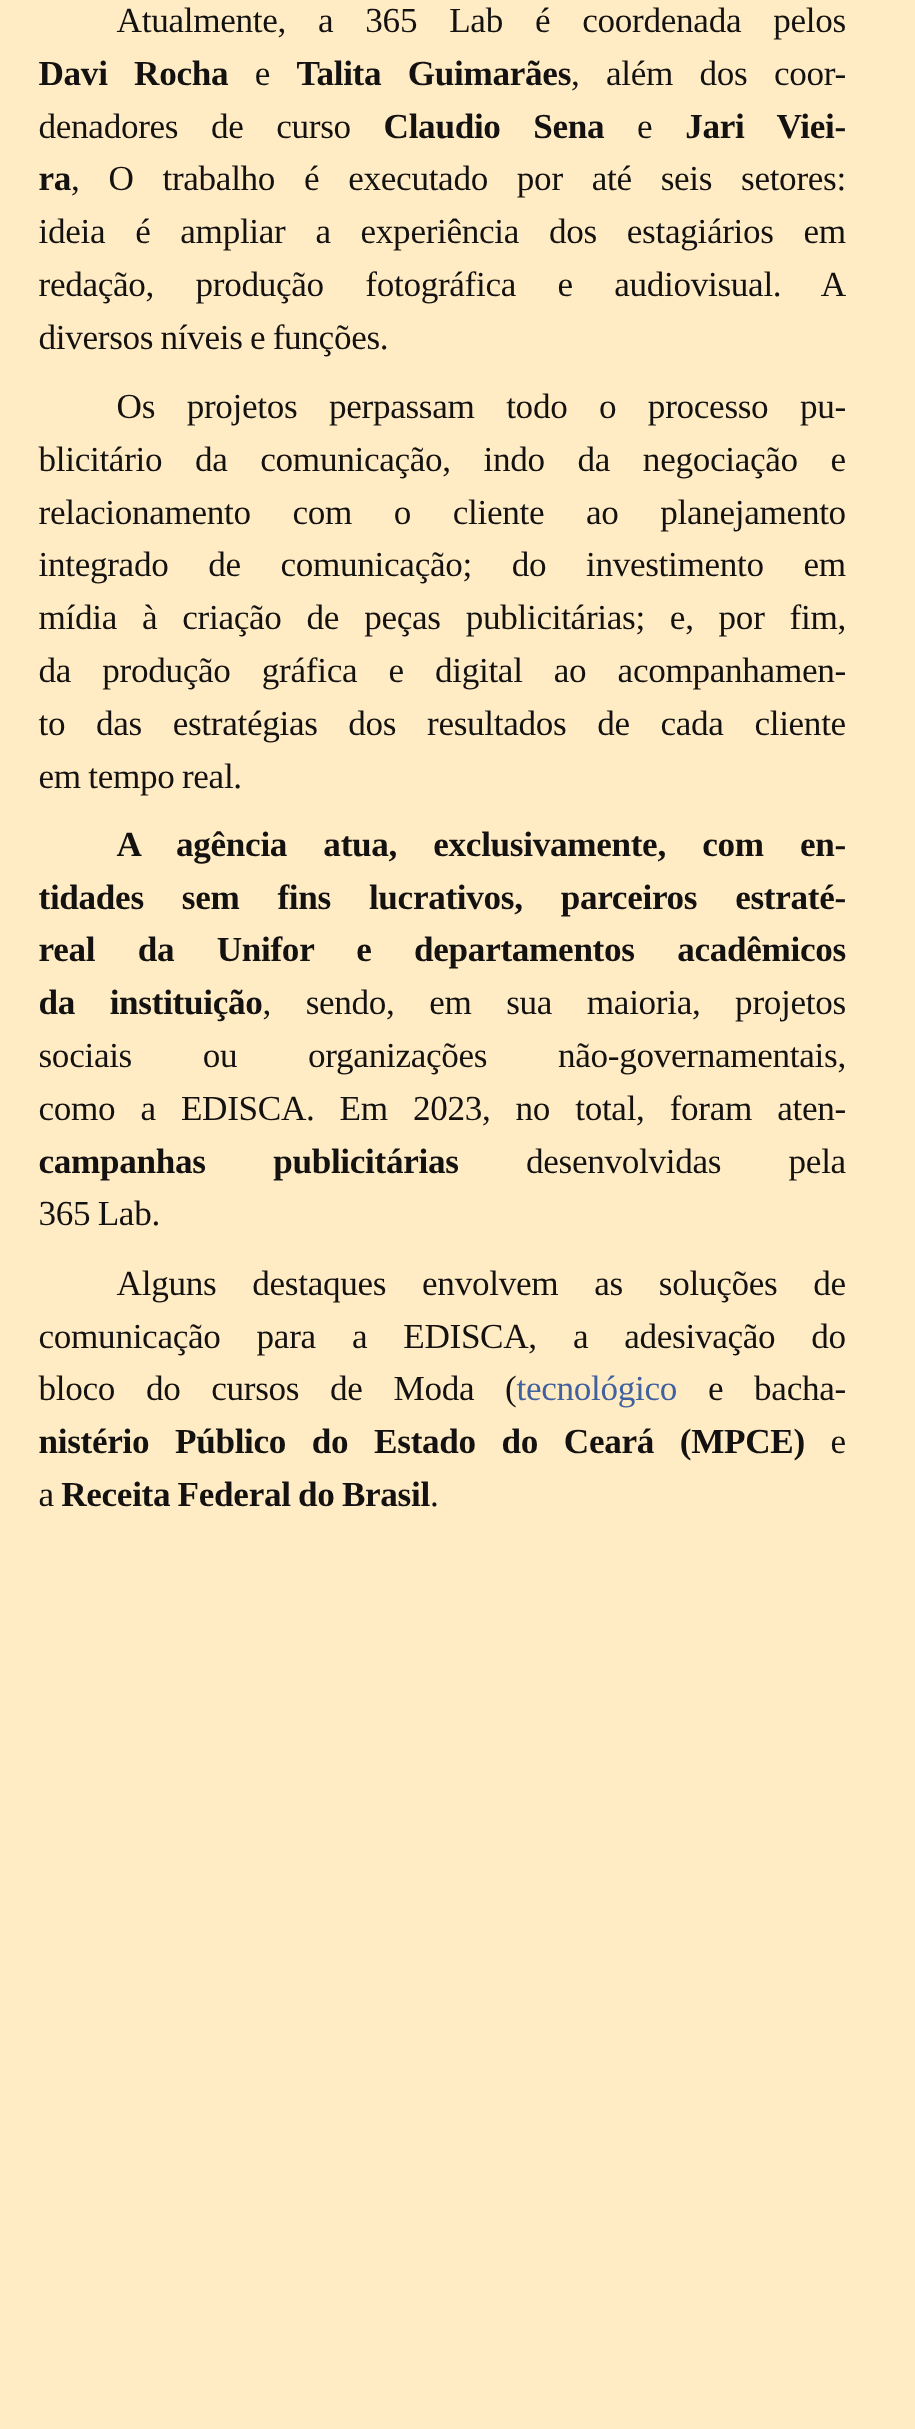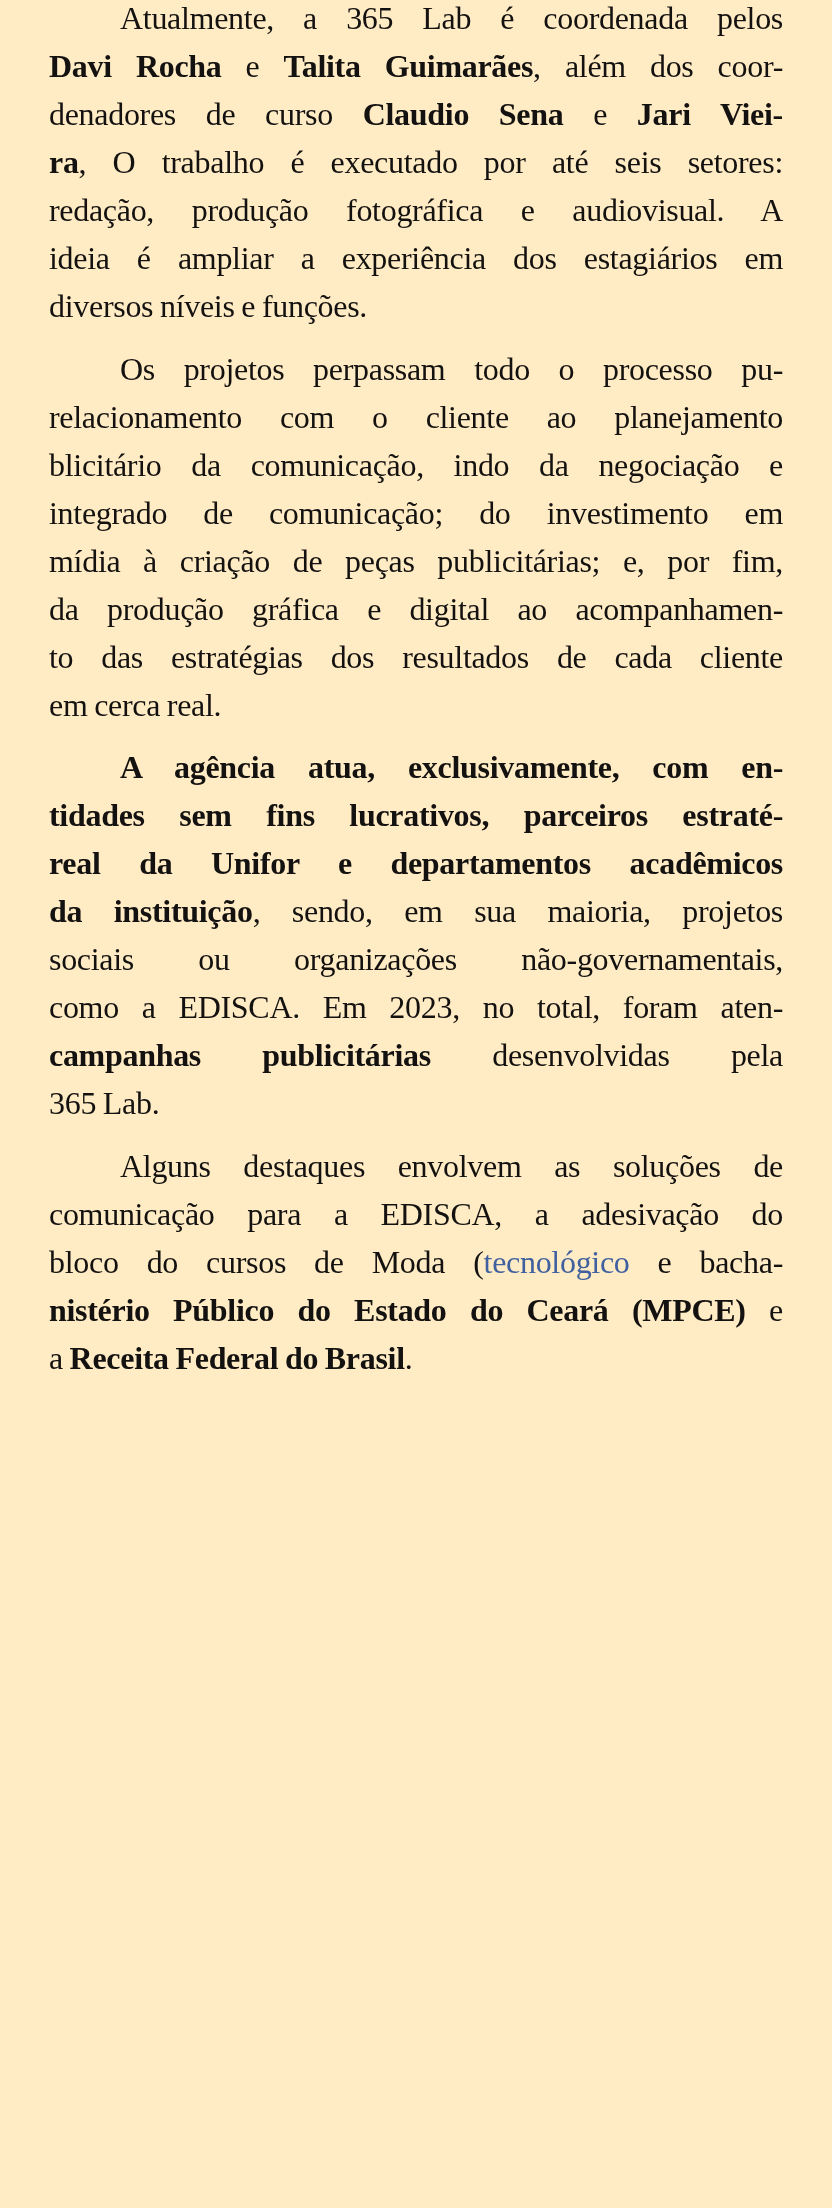--- a/index.html
+++ b/index.html
@@ -10,21 +10,21 @@
   body {
     width: 832px;
     height: 2208px;
     overflow: hidden;
     position: relative;
     font-family: "Liberation Serif", "DejaVu Serif", serif;
     color: #141210;
   }
   .article {
     position: absolute;
-    left: 49px;
+    left: 35px;
     top: 0;
     width: 734px;
   }
   .para {
     margin: 0 0 14.5px 0;
   }
   .line {
     display: block;
     height: 48px;
     line-height: 48px;
@@ -48,33 +48,33 @@
 </style>
 </head>
 <body>
 
 <div class="article" id="article">
     <div class="para first-para">
       <span class="line first"><span class="seg">Atualmente, a 365 Lab é coordenada pelos</span></span>
       <span class="line"><span class="seg bold">Davi Rocha</span><span class="seg"> e </span><span class="seg bold">Talita Guimarães</span><span class="seg">, além dos coor-</span></span>
       <span class="line"><span class="seg">denadores de curso </span><span class="seg bold">Claudio Sena</span><span class="seg"> e </span><span class="seg bold">Jari Viei-</span></span>
       <span class="line"><span class="seg bold">ra</span><span class="seg">, O trabalho é executado por até seis setores:</span></span>
+      <span class="line"><span class="seg">ideia é ampliar a experiência dos estagiários em</span></span>
       <span class="line"><span class="seg">redação, produção fotográfica e audiovisual. A</span></span>
-      <span class="line"><span class="seg">ideia é ampliar a experiência dos estagiários em</span></span>
       <span class="line last"><span class="seg">diversos níveis e funções.</span></span>
     </div>
     <div class="para">
       <span class="line first"><span class="seg">Os projetos perpassam todo o processo pu-</span></span>
+      <span class="line"><span class="seg">blicitário da comunicação, indo da negociação e</span></span>
       <span class="line"><span class="seg">relacionamento com o cliente ao planejamento</span></span>
-      <span class="line"><span class="seg">blicitário da comunicação, indo da negociação e</span></span>
       <span class="line"><span class="seg">integrado de comunicação; do investimento em</span></span>
       <span class="line"><span class="seg">mídia à criação de peças publicitárias; e, por fim,</span></span>
       <span class="line"><span class="seg">da produção gráfica e digital ao acompanhamen-</span></span>
       <span class="line"><span class="seg">to das estratégias dos resultados de cada cliente</span></span>
-      <span class="line last"><span class="seg">em cerca real.</span></span>
+      <span class="line last"><span class="seg">em tempo real.</span></span>
     </div>
     <div class="para">
       <span class="line first"><span class="seg bold">A agência atua, exclusivamente, com en-</span></span>
       <span class="line"><span class="seg bold">tidades sem fins lucrativos, parceiros estraté-</span></span>
       <span class="line"><span class="seg bold">real da Unifor e departamentos acadêmicos</span></span>
       <span class="line"><span class="seg bold">da instituição</span><span class="seg">, sendo, em sua maioria, projetos</span></span>
       <span class="line"><span class="seg">sociais ou organizações não-governamentais,</span></span>
       <span class="line"><span class="seg">como a EDISCA. Em 2023, no total, foram aten-</span></span>
       <span class="line"><span class="seg bold">campanhas publicitárias</span><span class="seg"> desenvolvidas pela</span></span>
       <span class="line last"><span class="seg">365 Lab.</span></span>

